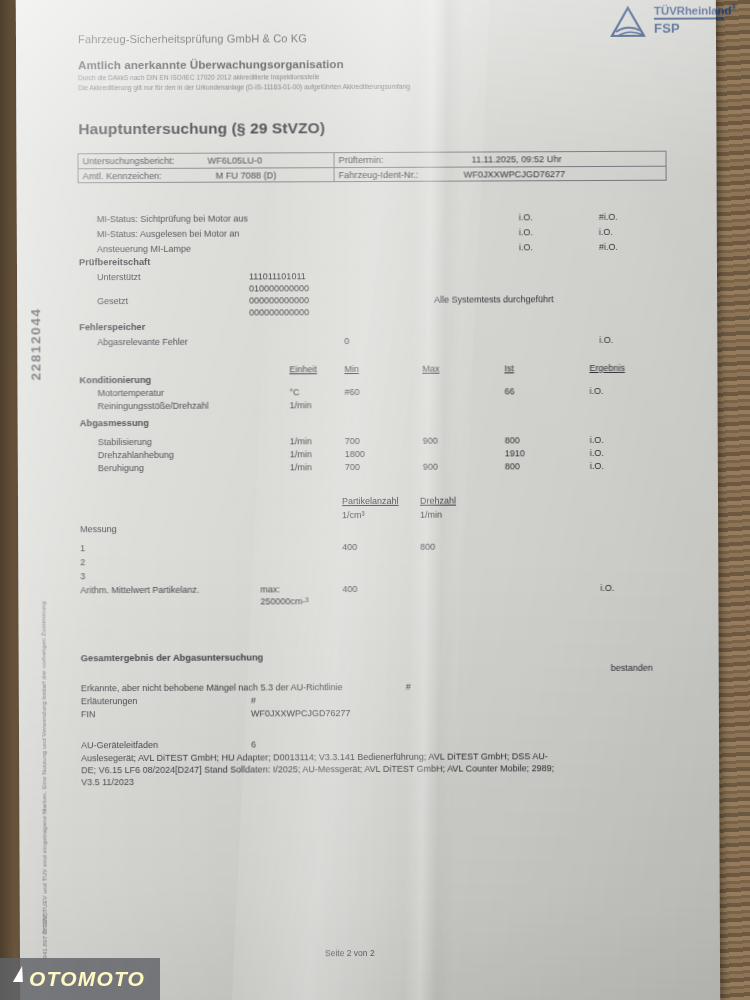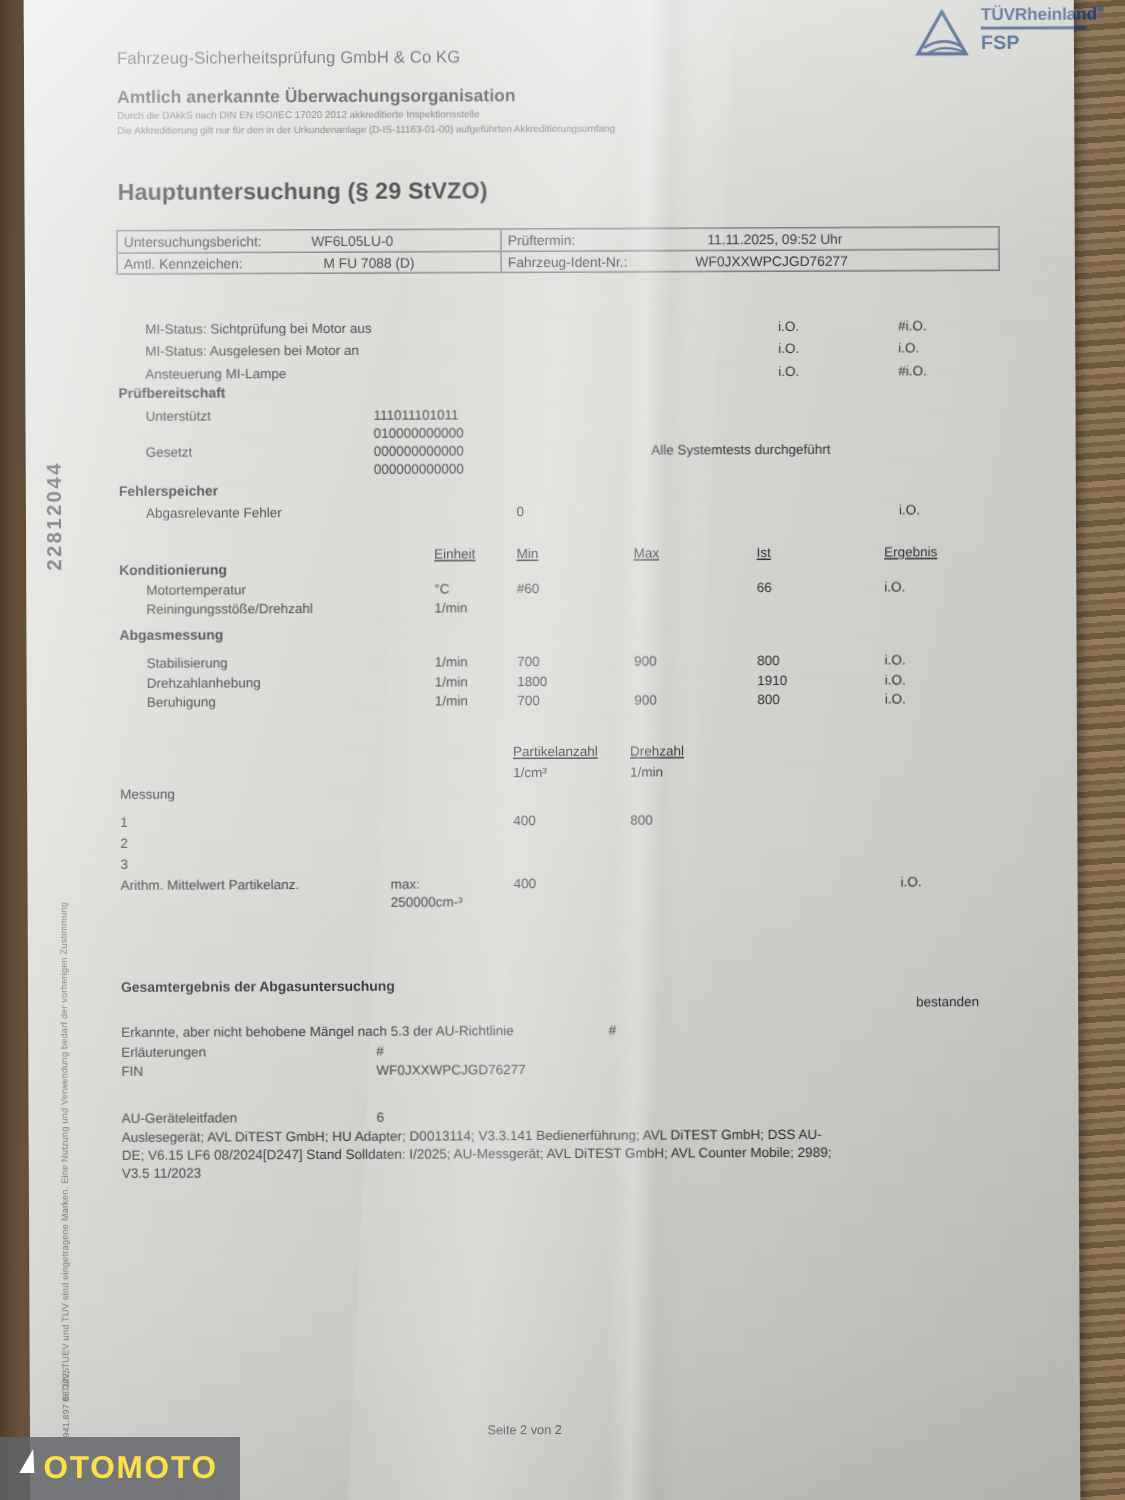--- a/index.html
+++ b/index.html
@@ -197,22 +197,23 @@
     content: "";
     position: absolute;
     left: 6px; top: 0;
     width: 0; height: 0;
     border-left: 7px solid transparent;
     border-right: 3px solid transparent;
     border-bottom: 16px solid #ffffff;
     transform: skewX(-8deg);
   }
   #otomoto-text {
-    font-size: 21px; font-weight: 700; color: #fde047;
+    font-size: 21px; font-weight: 700; color: #fef9c3;
     letter-spacing: 1.2px;
+    font-style: italic;
   }
 </style>
 </head>
 <body>
 
 <div id="desk">
   <div id="desk-left"></div>
 </div>
 
 <div id="paper">

